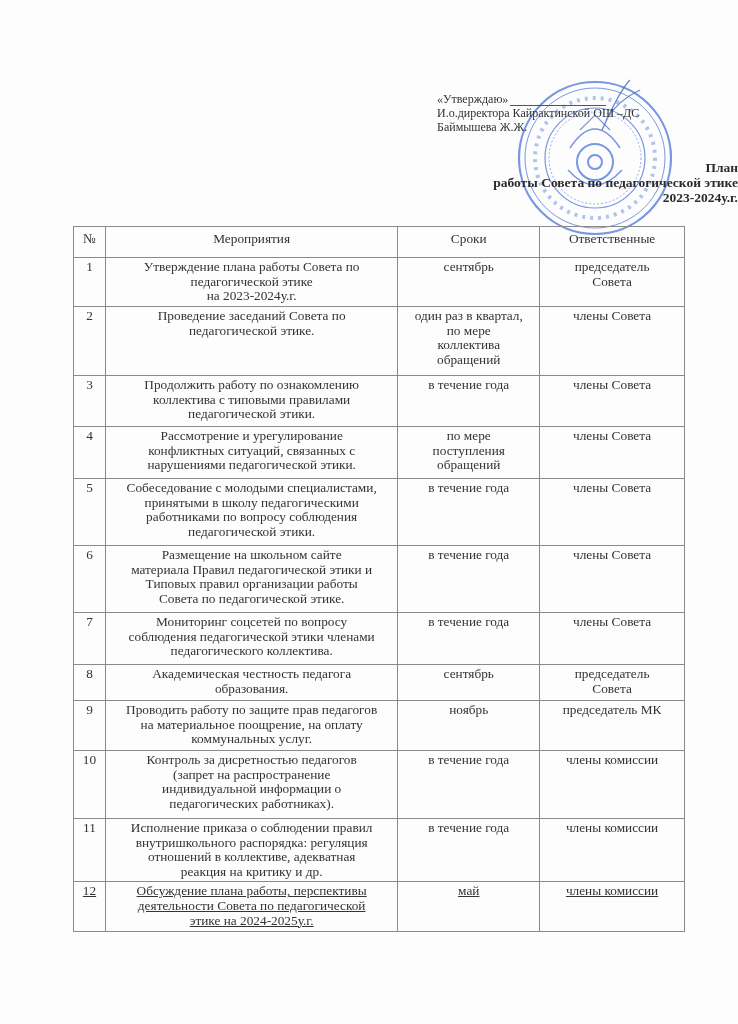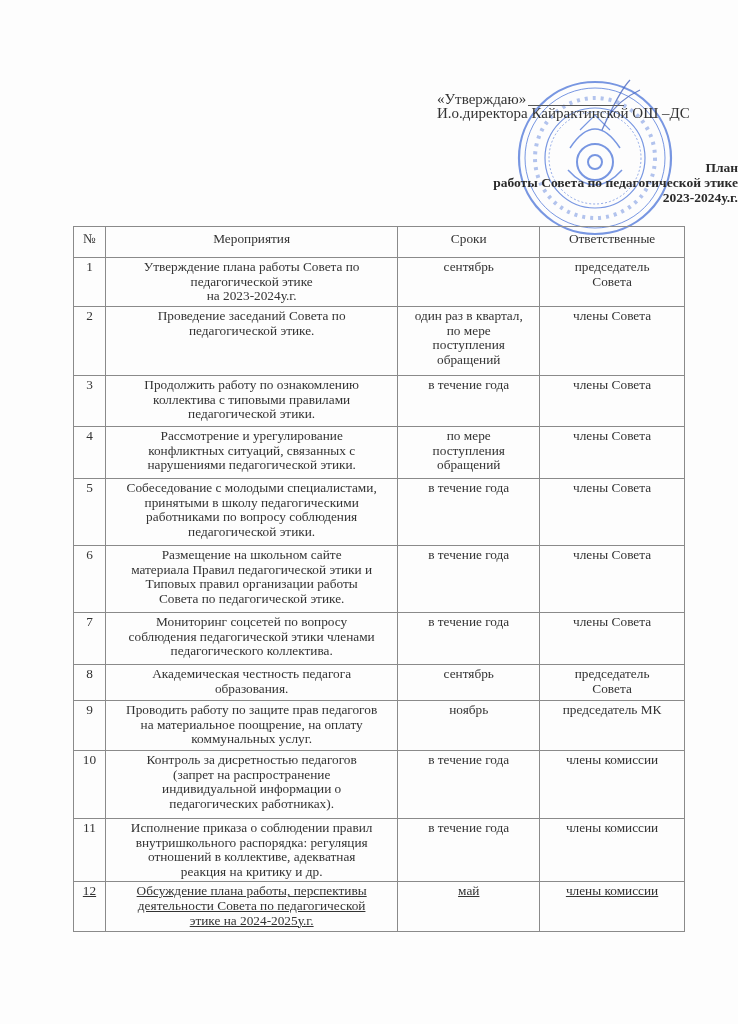--- a/index.html
+++ b/index.html
@@ -1,21 +1,21 @@
 <!DOCTYPE html>
 <html><head>
 <meta charset="utf-8">
 <style>
   html, body { margin: 0; padding: 0; }
   body {
     width: 738px; height: 1024px; background: #fdfdfd; position: relative; overflow: hidden;
     font-family: "Liberation Serif", "DejaVu Serif", serif; color: #2a2a2a;
   }
   .approve {
-    position: absolute; left: 437px; top: 92px; font-size: 15px; line-height: 14px; color: #333;
+    position: absolute; left: 437px; top: 92px; font-size: 12px; line-height: 14px; color: #333;
   }
   .approve .line1 { display: flex; align-items: flex-end; }
   .approve .uline { display: inline-block; width: 96px; border-bottom: 1px solid #555; margin-left: 2px; height: 11px; }
   .title {
     position: absolute; left: 0; width: 738px; top: 160px; text-align: right;
     font-weight: bold; font-size: 13.5px; line-height: 15px; color: #2b2b2b;
   }
   .stamp { position: absolute; left: 510px; top: 70px; width: 170px; height: 170px; opacity: 0.85; }
   table.plan {
     position: absolute; left: 73px; top: 226px; width: 612px; border-collapse: collapse;
@@ -50,20 +50,21 @@
     <path d="M92 60 Q110 20 120 10 M96 50 Q108 30 130 20" stroke-width="1.3" stroke="#2c4fb8"></path>
   </g>
 </svg>
 
 <div class="approve">
   <div class="line1">
     <span>«Утверждаю»</span>
     <span class="uline"></span>
   </div>
   <div>И.о.директора Кайрактинской ОШ –ДС</div>
+  <div>Баймышева Ж.Ж.</div>
 </div>
 
 <div class="title">
   <div>План</div>
   <div>работы Совета по педагогической этике</div>
   <div>2023-2024у.г.</div>
 </div>
 
 <table class="plan">
   <colgroup>
@@ -89,21 +90,21 @@
         <td class="multi">сентябрь</td>
         <td class="multi">председатель
 Совета</td>
       </tr>
       <tr class="r2">
         <td class="num">2</td>
         <td class="multi">Проведение  заседаний Совета по
 педагогической этике.</td>
         <td class="multi">один раз в квартал,
 по мере
-поступления
+коллектива
 обращений</td>
         <td class="multi">члены Совета</td>
       </tr>
       <tr class="r3">
         <td class="num">3</td>
         <td class="multi">Продолжить работу по ознакомлению
 коллектива с типовыми правилами
 педагогической этики.</td>
         <td class="multi">в течение года</td>
         <td class="multi">члены Совета</td>

